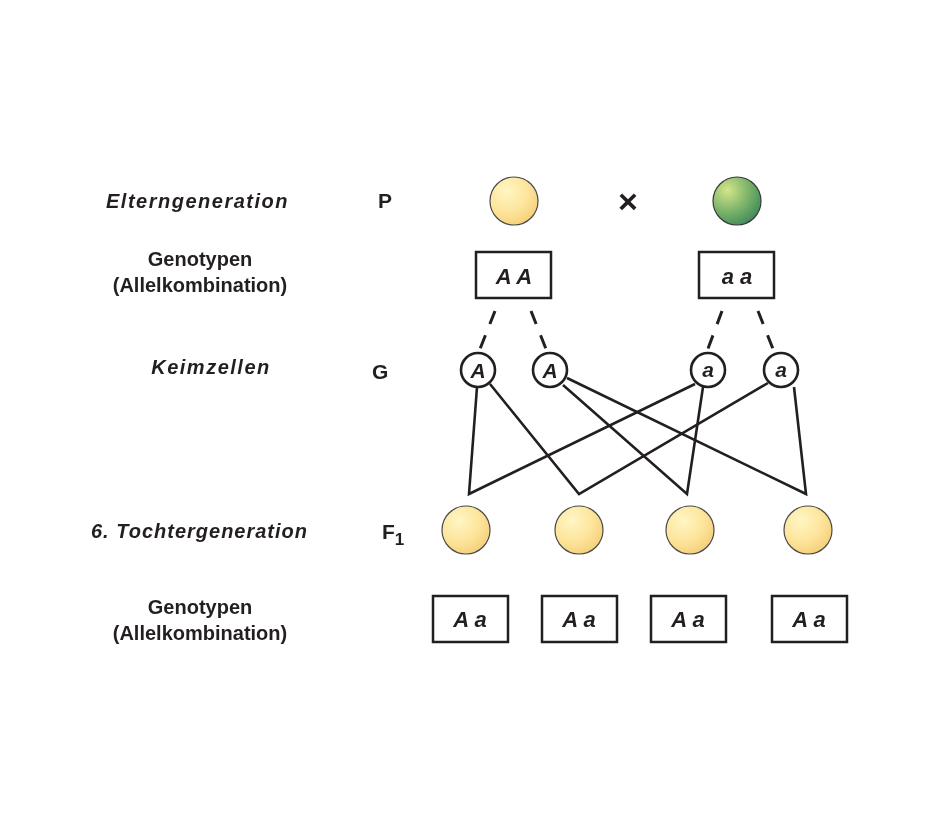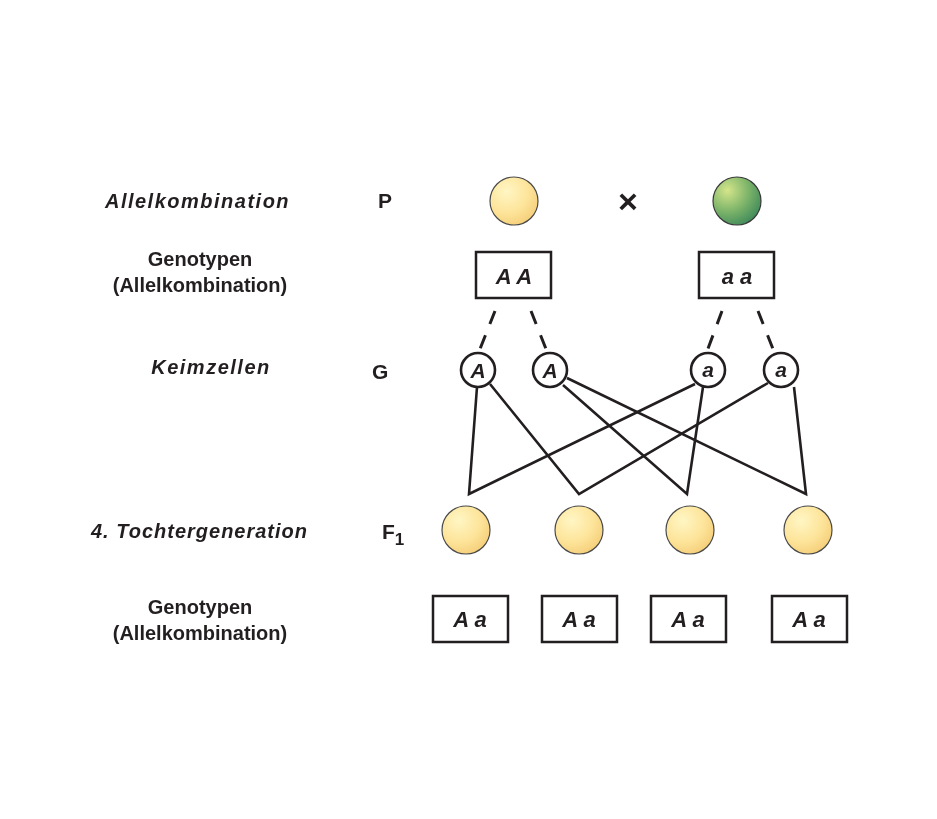--- a/index.html
+++ b/index.html
@@ -8,29 +8,29 @@
     .it { font-style: italic; letter-spacing: 1.5px; }
     .gen { position: absolute; font-weight: bold; font-size: 21px; }
     .gen sub { font-size: 17px; position: relative; top: 6px; vertical-align: baseline; }
     svg { position: absolute; left: 0; top: 0; }
     .box-text { font-family: "Liberation Sans", sans-serif; font-weight: bold; font-style: italic; font-size: 22px; fill: #231f20; }
     .gam-text { font-family: "Liberation Sans", sans-serif; font-weight: bold; font-style: italic; font-size: 21px; fill: #231f20; }
   </style>
 </head>
 <body>
 
-<div class="lbl it" style="left:90px; top:188px; width:215px;">Allelkombination</div>
+<div class="lbl it" style="left:90px; top:188px; width:215px;">Elterngeneration</div>
 <div class="lbl" style="left:85px; top:246px; width:230px;">
   <div>Genotypen</div>
   <div>(Allelkombination)</div>
 </div>
 <div class="lbl it" style="left:101px; top:354px; width:220px;">
   <div>Keimzellen</div>
 </div>
-<div class="lbl it" style="left:72px; top:518px; width:255px; letter-spacing:1px;">4. Tochtergeneration</div>
+<div class="lbl it" style="left:72px; top:518px; width:255px; letter-spacing:1px;">6. Tochtergeneration</div>
 <div class="lbl" style="left:85px; top:594px; width:230px;">
   <div>Genotypen</div>
   <div>(Allelkombination)</div>
 </div>
 
 <div class="gen" style="left:378px; top:189px;">P</div>
 <div class="gen" style="left:372px; top:360px;">G</div>
 <div class="gen" style="left:382px; top:520px;"><span>F</span><sub>1</sub></div>
 
 <svg width="937" height="819" viewBox="0 0 937 819">

